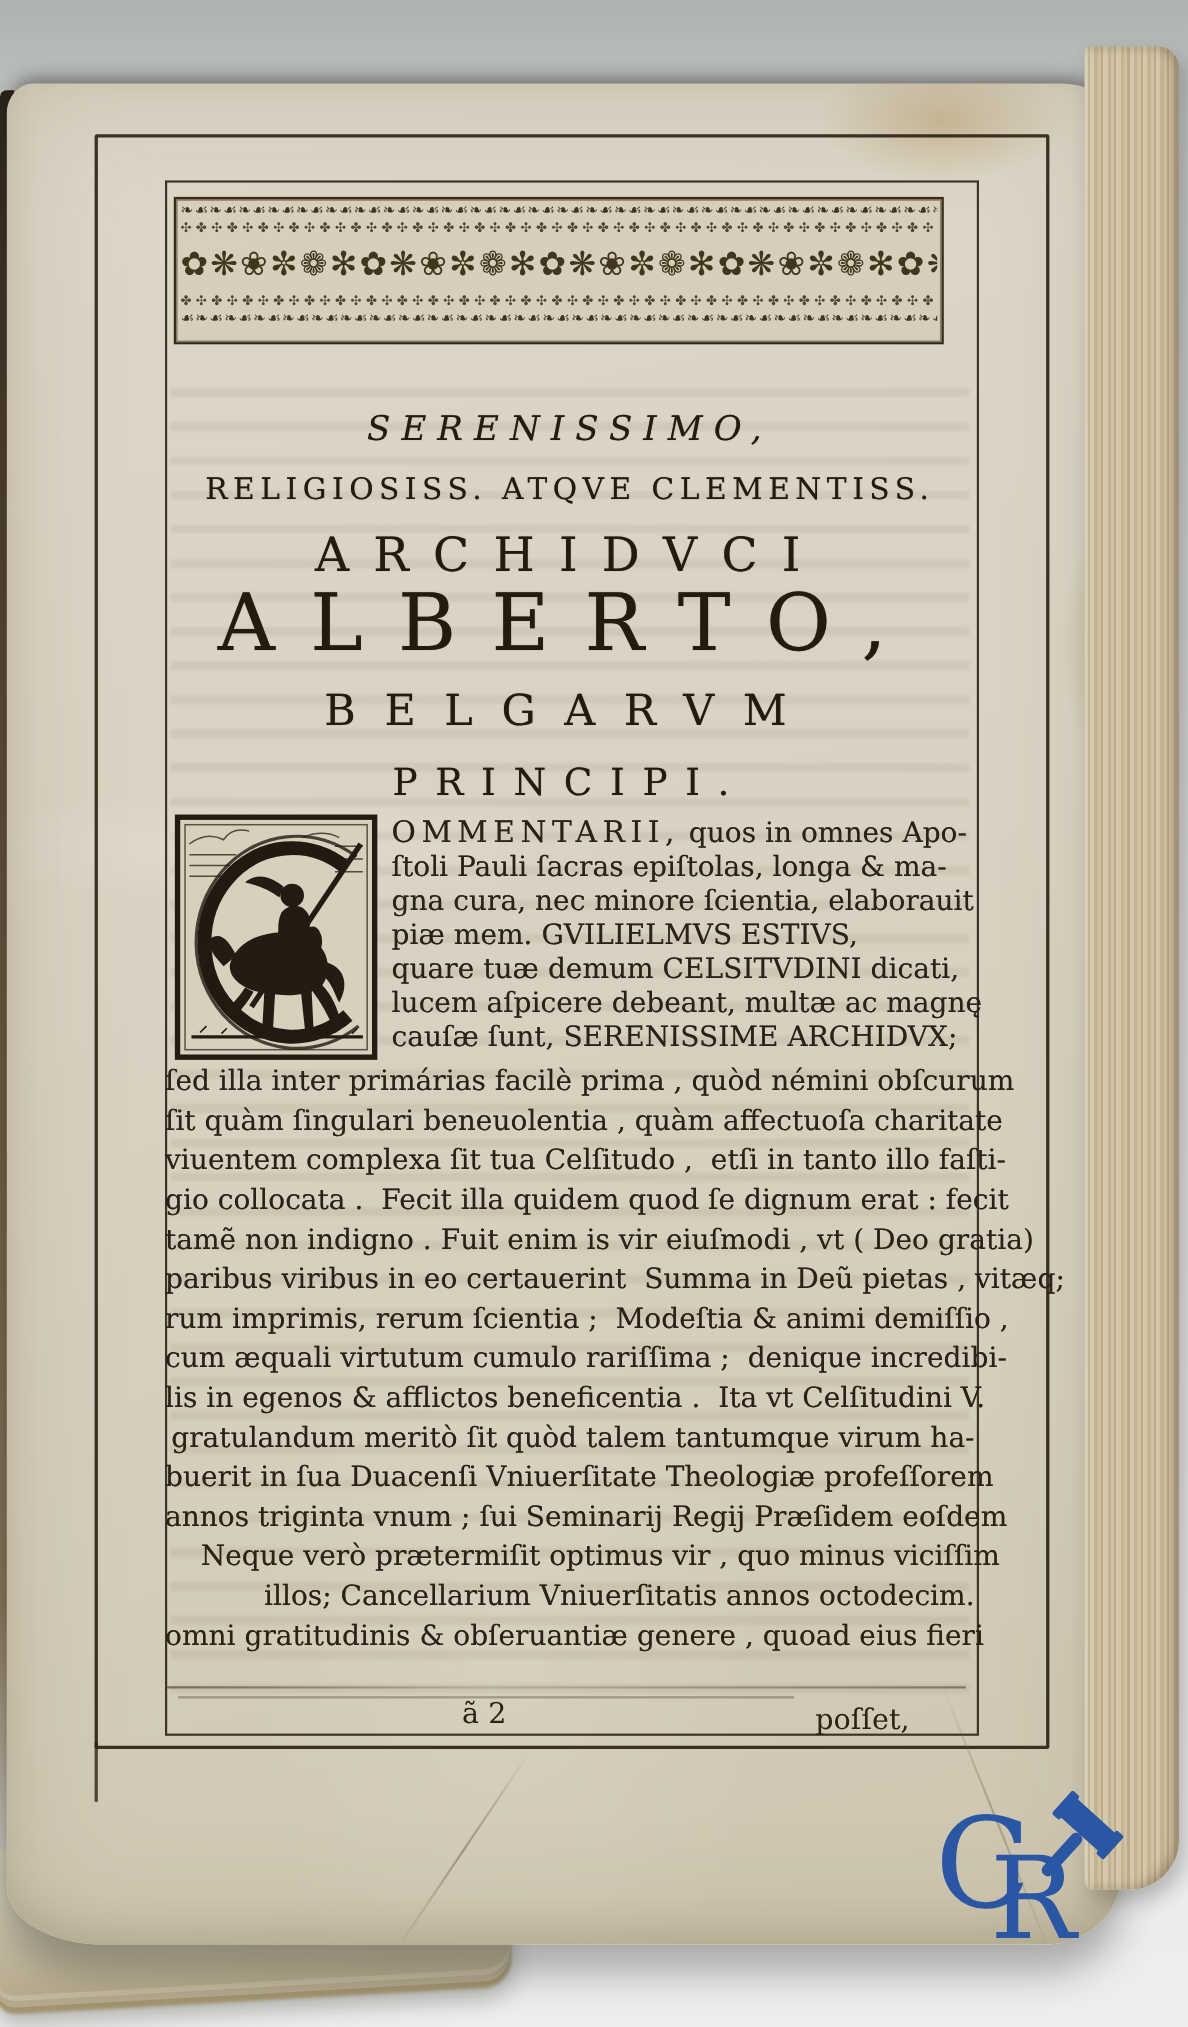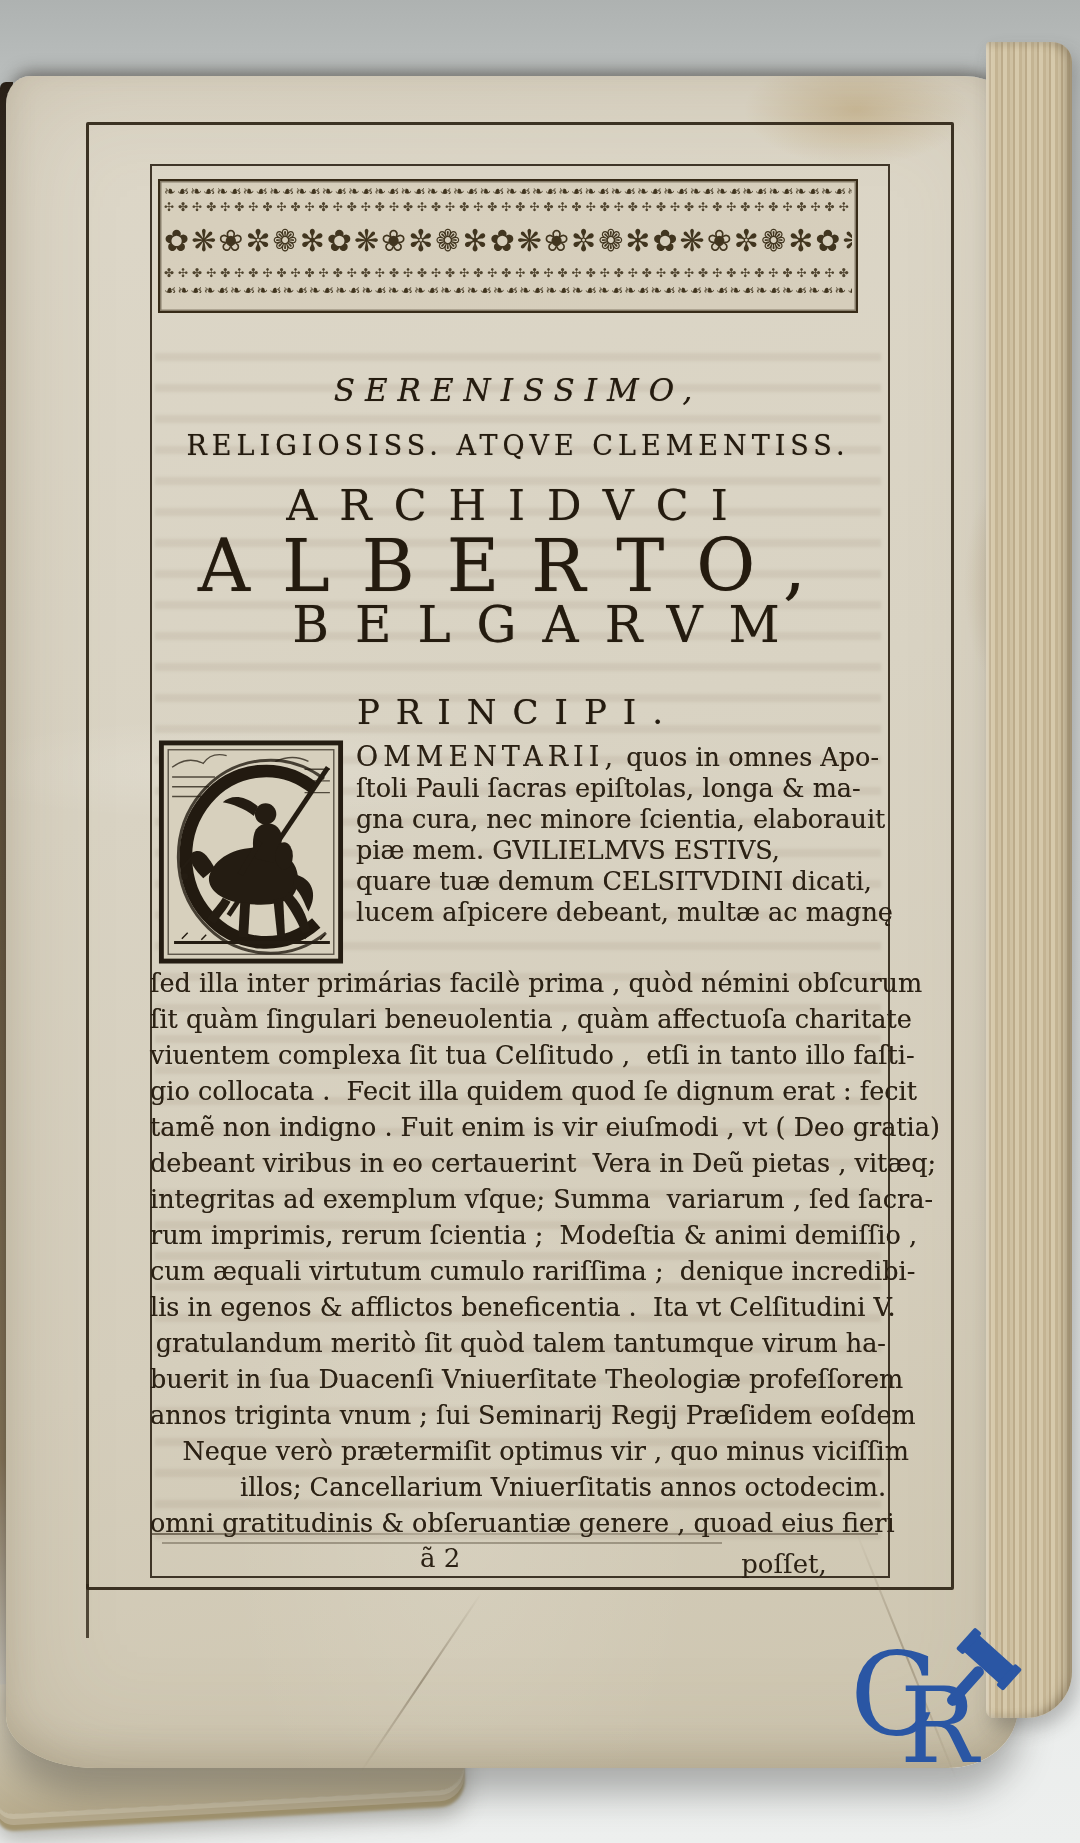--- a/index.html
+++ b/index.html
@@ -53,21 +53,21 @@
   .orn-scallop{font-size:14px;letter-spacing:1px;height:17px;}
   .orn-stars{font-size:12px;letter-spacing:4px;height:16px;opacity:.9;}
   .orn-main{font-size:30px;letter-spacing:2px;height:50px;line-height:48px;}
   
   .titles{position:absolute;left:150px;top:0;width:736px;text-align:center;color:#241b0f;}
   .t{position:absolute;left:0;width:100%;white-space:nowrap;text-shadow:0 0 .7px rgba(40,30,18,.65);}
   .t1{top:372px;font-size:31px;font-style:italic;letter-spacing:10px;}
   .t2{top:430px;font-size:27px;letter-spacing:5px;}
   .t3{top:480px;font-size:43px;letter-spacing:22px;}
   .t4{top:524px;font-size:72px;letter-spacing:32px;font-weight:500;}
-  .t5{top:596px;font-size:50px;letter-spacing:26px;padding-left:31px;}
+  .t5{top:624px;font-size:39px;letter-spacing:26px;}
   .t6{top:692px;font-size:34px;letter-spacing:16px;}
   
   .dropcap{position:absolute;left:158px;top:740px;width:186px;height:224px;}
   .para1{position:absolute;left:356px;top:741px;width:524px;color:#2b2114;}
   .para1 .line{white-space:pre;font-size:25.5px;line-height:31px;text-shadow:0 0 .5px rgba(40,30,18,.5);}
   .lead-caps{font-size:27px;letter-spacing:5px;}
   .body{position:absolute;left:150px;top:965px;width:736px;color:#2b2114;text-align:right;}
   .body .line{white-space:pre;font-size:25.5px;line-height:36px;text-shadow:0 0 .5px rgba(40,30,18,.5);}
   
   .rule-a{position:absolute;left:152px;top:1533px;width:726px;height:2px;
@@ -147,32 +147,32 @@
 
   <div class="para1">
     <div class="line"><span class="lead-caps">OMMENTARII,</span><span> quos in omnes Apo-</span></div>
     <div>
 
     <div class="line">ſtoli Pauli ſacras epiſtolas, longa &amp; ma-</div>
         <div class="line">gna cura, nec minore ſcientia, elaborauit</div>
         <div class="line">piæ mem. GVILIELMVS ESTIVS,</div>
         <div class="line">quare tuæ demum CELSITVDINI dicati,</div>
         <div class="line">lucem aſpicere debeant, multæ ac magnę</div>
+        <div class="line">cauſæ ſunt, SERENISSIME ARCHIDVX;</div>
       </div>
   </div>
 
   <div class="body">
 
   <div class="line">ſed illa inter primárias facilè prima , quòd némini obſcurum</div>
       <div class="line">ſit quàm ſingulari beneuolentia , quàm affectuoſa charitate</div>
       <div class="line">viuentem complexa ſit tua Celſitudo ,  etſi in tanto illo faſti-</div>
       <div class="line">gio collocata .  Fecit illa quidem quod ſe dignum erat : fecit</div>
       <div class="line">tamẽ non indigno . Fuit enim is vir eiuſmodi , vt ( Deo gratia)</div>
-      <div class="line">debeant viribus in eo certauerint  Vera in Deũ pietas , vitæq;</div>
-      <div class="line">integritas ad exemplum vſque; Summa  variarum , ſed ſacra-</div>
+      <div class="line">paribus viribus in eo certauerint  Summa in Deũ pietas , vitæq;</div>
       <div class="line">rum imprimis, rerum ſcientia ;  Modeſtia &amp; animi demiſſio ,</div>
       <div class="line">cum æquali virtutum cumulo rariſſima ;  denique incredibi-</div>
       <div class="line">lis in egenos &amp; afflictos beneficentia .  Ita vt Celſitudini V.</div>
       <div class="line">gratulandum meritò ſit quòd talem tantumque virum ha-</div>
       <div class="line">buerit in ſua Duacenſi Vniuerſitate Theologiæ profeſſorem</div>
       <div class="line">annos triginta vnum ; ſui Seminarij Regij Præſidem eoſdem</div>
       <div class="line">    Neque verò prætermiſit optimus vir , quo minus viciſſim</div>
       <div class="line">illos; Cancellarium Vniuerſitatis annos octodecim.</div>
       <div class="line">omni gratitudinis &amp; obſeruantiæ genere , quoad eius fieri</div>
     </div>

